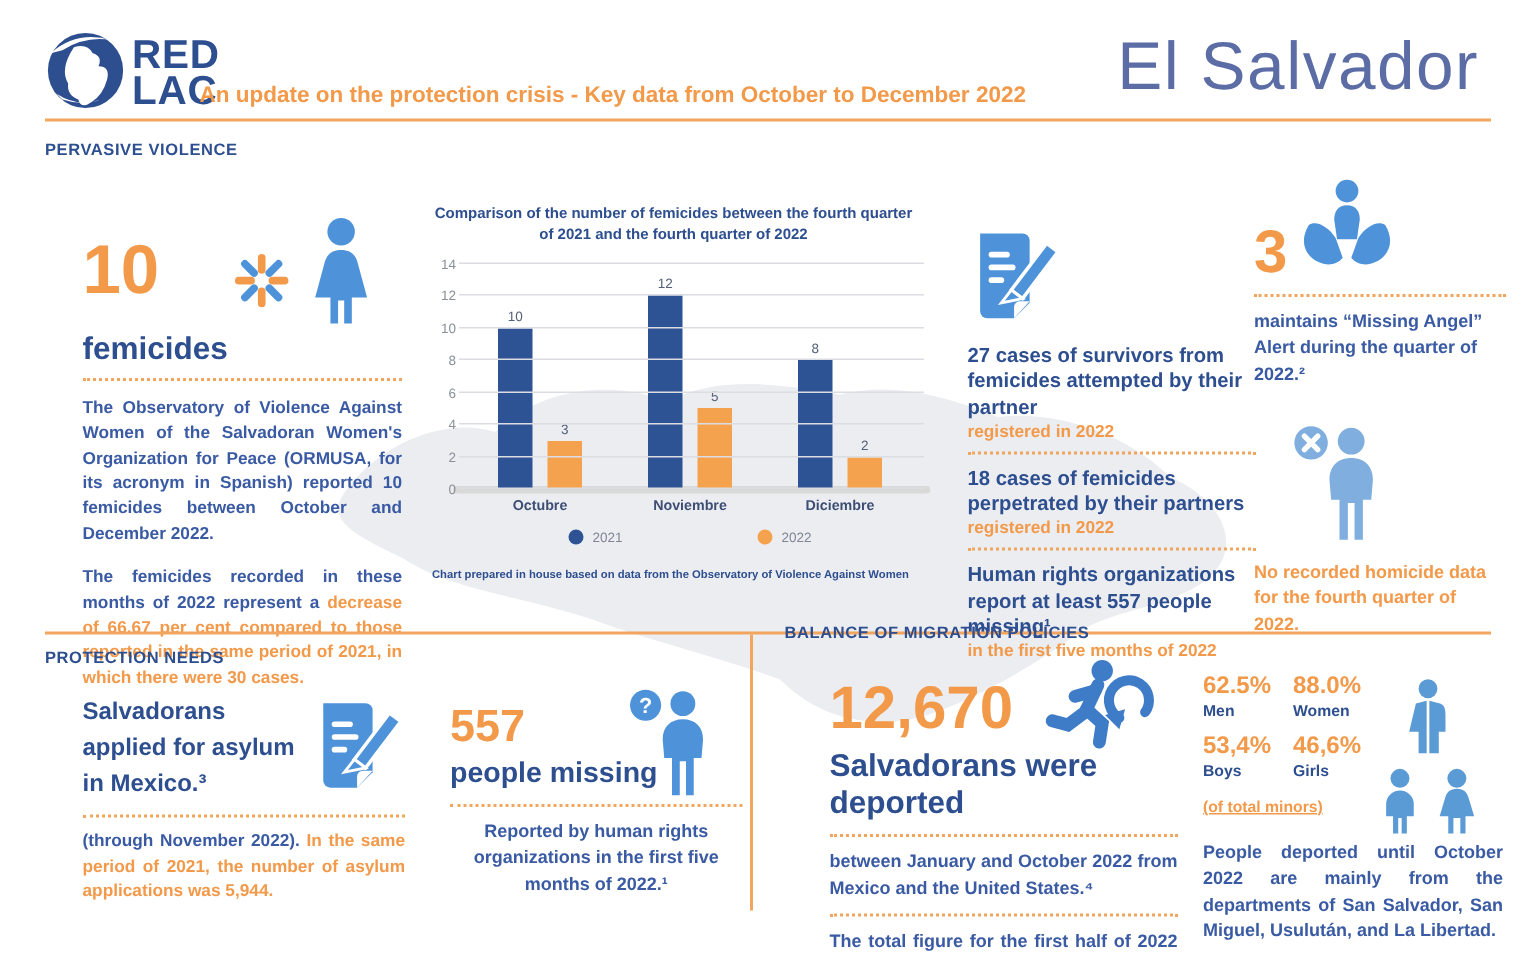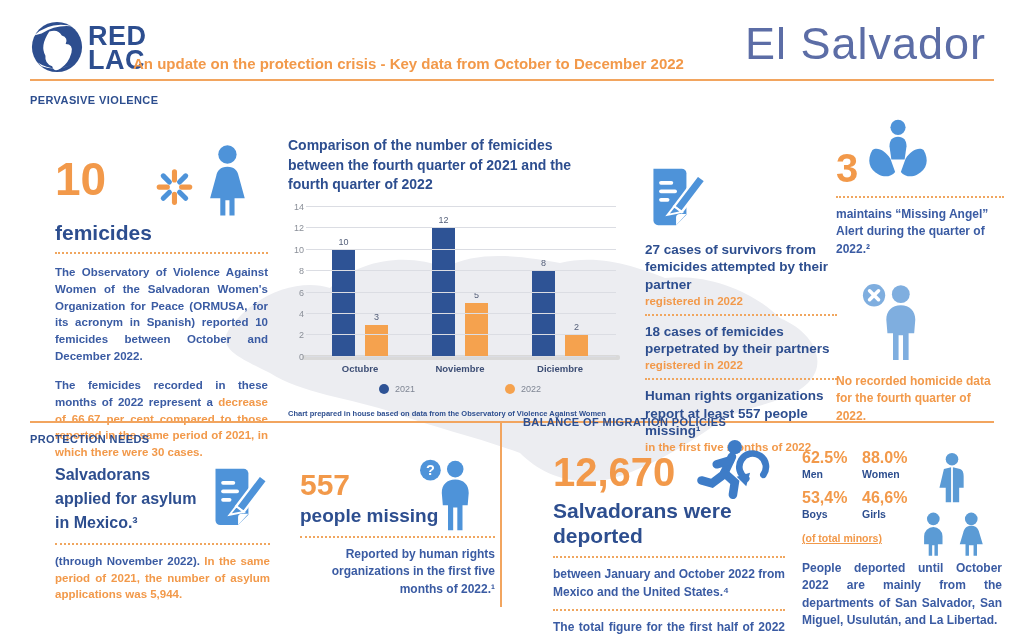--- a/index.html
+++ b/index.html
@@ -29,21 +29,21 @@
 
   .bignum{font-weight:700;color:var(--orange);line-height:1;}
   .stat-label{font-weight:700;color:var(--navy);line-height:1.2;}
   .dotted{border-top:2px dotted #F0A65F;}
   .body-txt{font-size:11.5px;font-weight:600;color:var(--blue-text);line-height:1.45;text-align:justify;}
   .orange-txt{color:var(--orange);}
   .case-title{font-size:13.5px;font-weight:700;color:var(--navy);line-height:1.28;}
   .case-sub{font-size:11.5px;font-weight:700;color:var(--orange);margin-top:2px;}
 
   
-  .chart-title{font-size:14px;font-weight:700;color:var(--navy);text-align:left;line-height:1.4;}
+  .chart-title{font-size:10px;font-weight:700;color:var(--navy);text-align:center;line-height:1.4;}
   .plot{position:relative;height:150px;margin-left:22px;margin-top:12px;}
   .gridline{position:absolute;left:-4px;right:-6px;height:1px;background:#DBDDE3;}
   .ytick{position:absolute;left:-22px;width:16px;text-align:right;font-size:9px;color:#8A8F98;transform:translateY(50%);}
   .baseline{position:absolute;bottom:-3px;left:-8px;right:-10px;height:5px;background:#D9D9D9;border-radius:2px;}
   .groups{position:absolute;left:0;right:0;top:0;bottom:0;display:flex;justify-content:space-around;align-items:flex-end;}
   .group{position:relative;display:flex;align-items:flex-end;gap:10px;height:100%;}
   .barwrap{display:flex;flex-direction:column;justify-content:flex-end;align-items:center;height:100%;}
   .barlabel{font-size:9px;color:#55607A;margin-bottom:3px;}
   .bar{width:23px;}
   .xlabel{position:absolute;top:100%;margin-top:6px;left:0;right:0;text-align:center;font-size:9.5px;font-weight:700;color:#3D4E75;}
@@ -173,21 +173,21 @@
           <span>2021</span>
         </div>
         <div class="legend-item">
           <span class="legend-dot" style="background: rgb(245, 162, 78);"></span>
           <span>2022</span>
         </div>
       </div>
     <div class="chart-caption">Chart prepared in house based on data from the Observatory of Violence Against Women</div>
   </div>
 
-  <div class="abs" style="left:645px;top:163px;width:192px;">
+  <div class="abs" style="left:645px;top:150px;width:192px;">
     <svg width="64" height="66" viewBox="0 0 66 70">
       <path fill="var(--icon)" d="M8,6 h30 a5,5 0 0 1 5,5 v44 l-11,11 H13 a5,5 0 0 1 -5,-5 z"></path>
       <path fill="#fff" d="M32,66 v-8 a4,4 0 0 1 4,-4 h7 z"></path>
       <rect x="14" y="19" width="15" height="4" rx="2" fill="#fff"></rect>
       <rect x="14" y="28" width="19" height="4" rx="2" fill="#fff"></rect>
       <rect x="14" y="37" width="11" height="4" rx="2" fill="#fff"></rect>
       <polygon points="30,46 55,13 63,19 38,52" fill="var(--icon)" stroke="#fff" stroke-width="2.5"></polygon>
       <polygon points="23,55 30,46 38,52" fill="var(--icon)" stroke="#fff" stroke-width="2"></polygon>
     </svg>
     <div style="margin-top:12px;">
@@ -256,21 +256,21 @@
   <div class="abs" style="left:300px;top:470px;width:195px;">
     <svg class="abs" style="right:18px;top:-14px;" width="58" height="78" viewBox="0 0 56 70">
       <circle cx="11" cy="11" r="10" fill="var(--icon)"></circle>
       <text x="11" y="16" text-anchor="middle" font-size="14" font-weight="bold" fill="#fff" font-family="Liberation Sans, sans-serif">?</text>
       <circle cx="35" cy="10" r="8" fill="var(--icon)"></circle>
       <path fill="var(--icon)" d="M35,20 c8,0 13,5 13,13 l-1,12 h-5 v24 h-5 v-22 h-4 v22 h-5 v-24 h-5 l-1,-12 c0,-8 5,-13 13,-13 z"></path>
     </svg>
     <div class="bignum" style="font-size:30px;">557</div>
     <div class="stat-label" style="font-size:19px;margin-top:5px;">people missing</div>
     <div class="dotted" style="margin:8px 0;"></div>
-    <div class="body-txt" style="text-align:right;font-size:12px;">Reported by human rights organizations in the first five months of 2022.¹</div>
+    <div class="body-txt" style="text-align:center;font-size:12px;">Reported by human rights organizations in the first five months of 2022.¹</div>
   </div>
 
   <div class="abs section-label" style="left:523px;top:416px;text-align:right;">BALANCE OF MIGRATION POLICIES</div>
 
   <div class="abs" style="left:523px;top:452px;width:262px;">
     <svg class="abs" style="right:14px;top:-14px;" width="80" height="64" viewBox="0 0 84 66">
       <circle cx="46" cy="9" r="7.5" fill="#3E7CC7"></circle>
       <g stroke="#3E7CC7" stroke-width="9" stroke-linecap="round" fill="none">
         <path d="M43,19 L35,36"></path>
         <path d="M35,36 L46,46 L44,59"></path>

